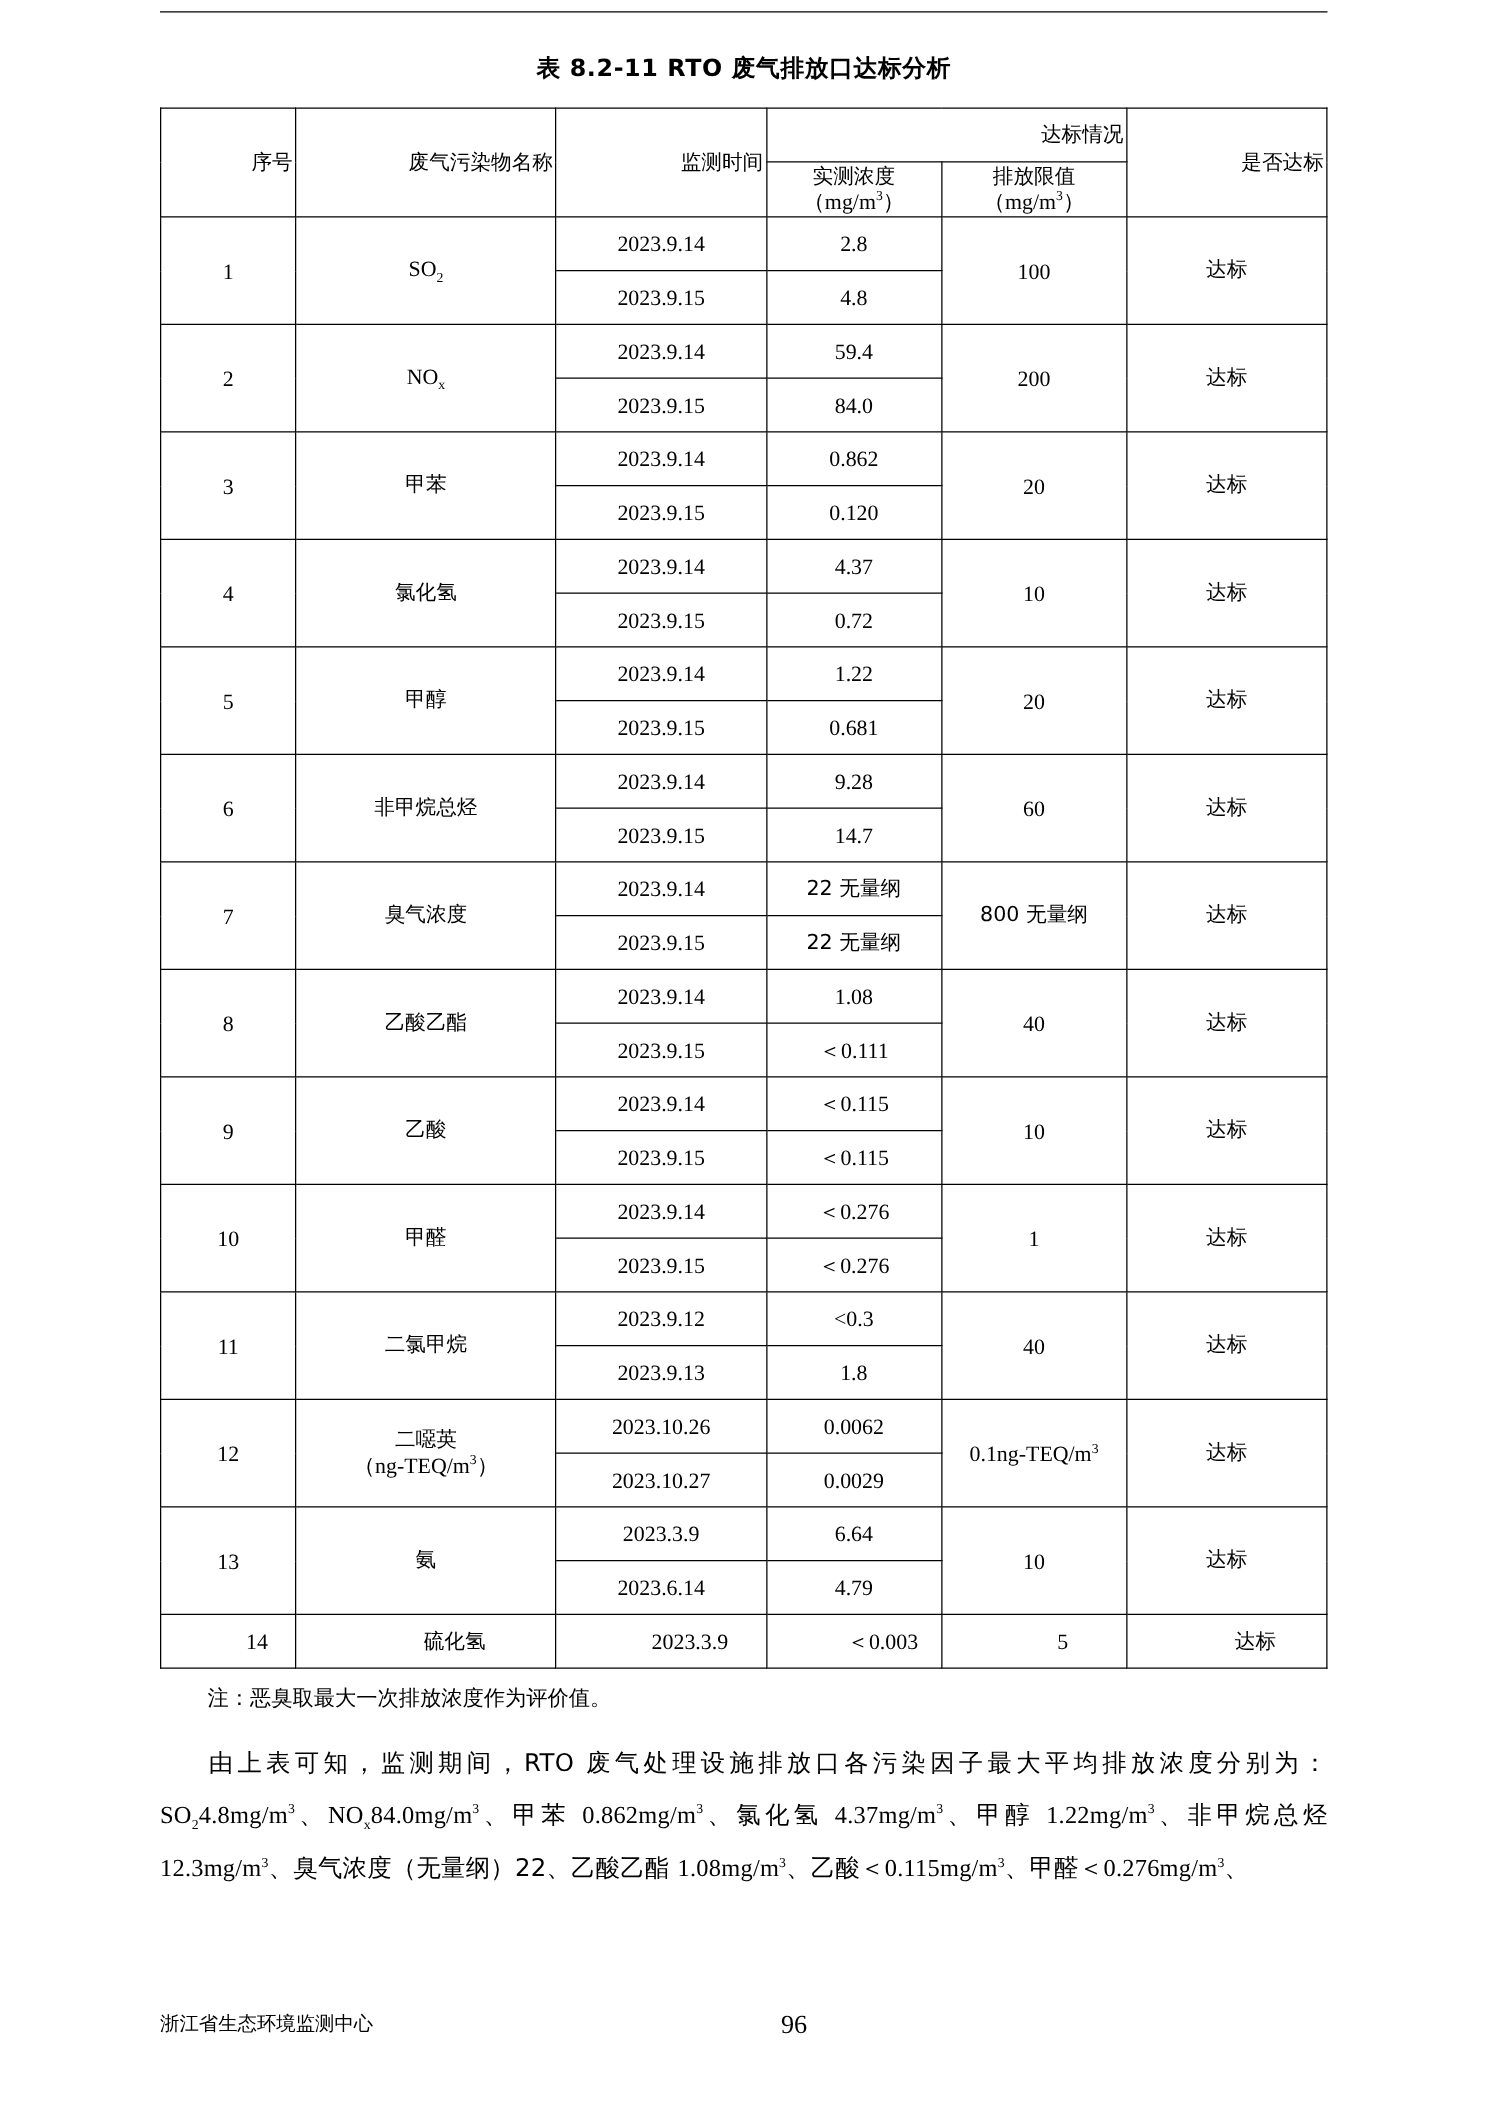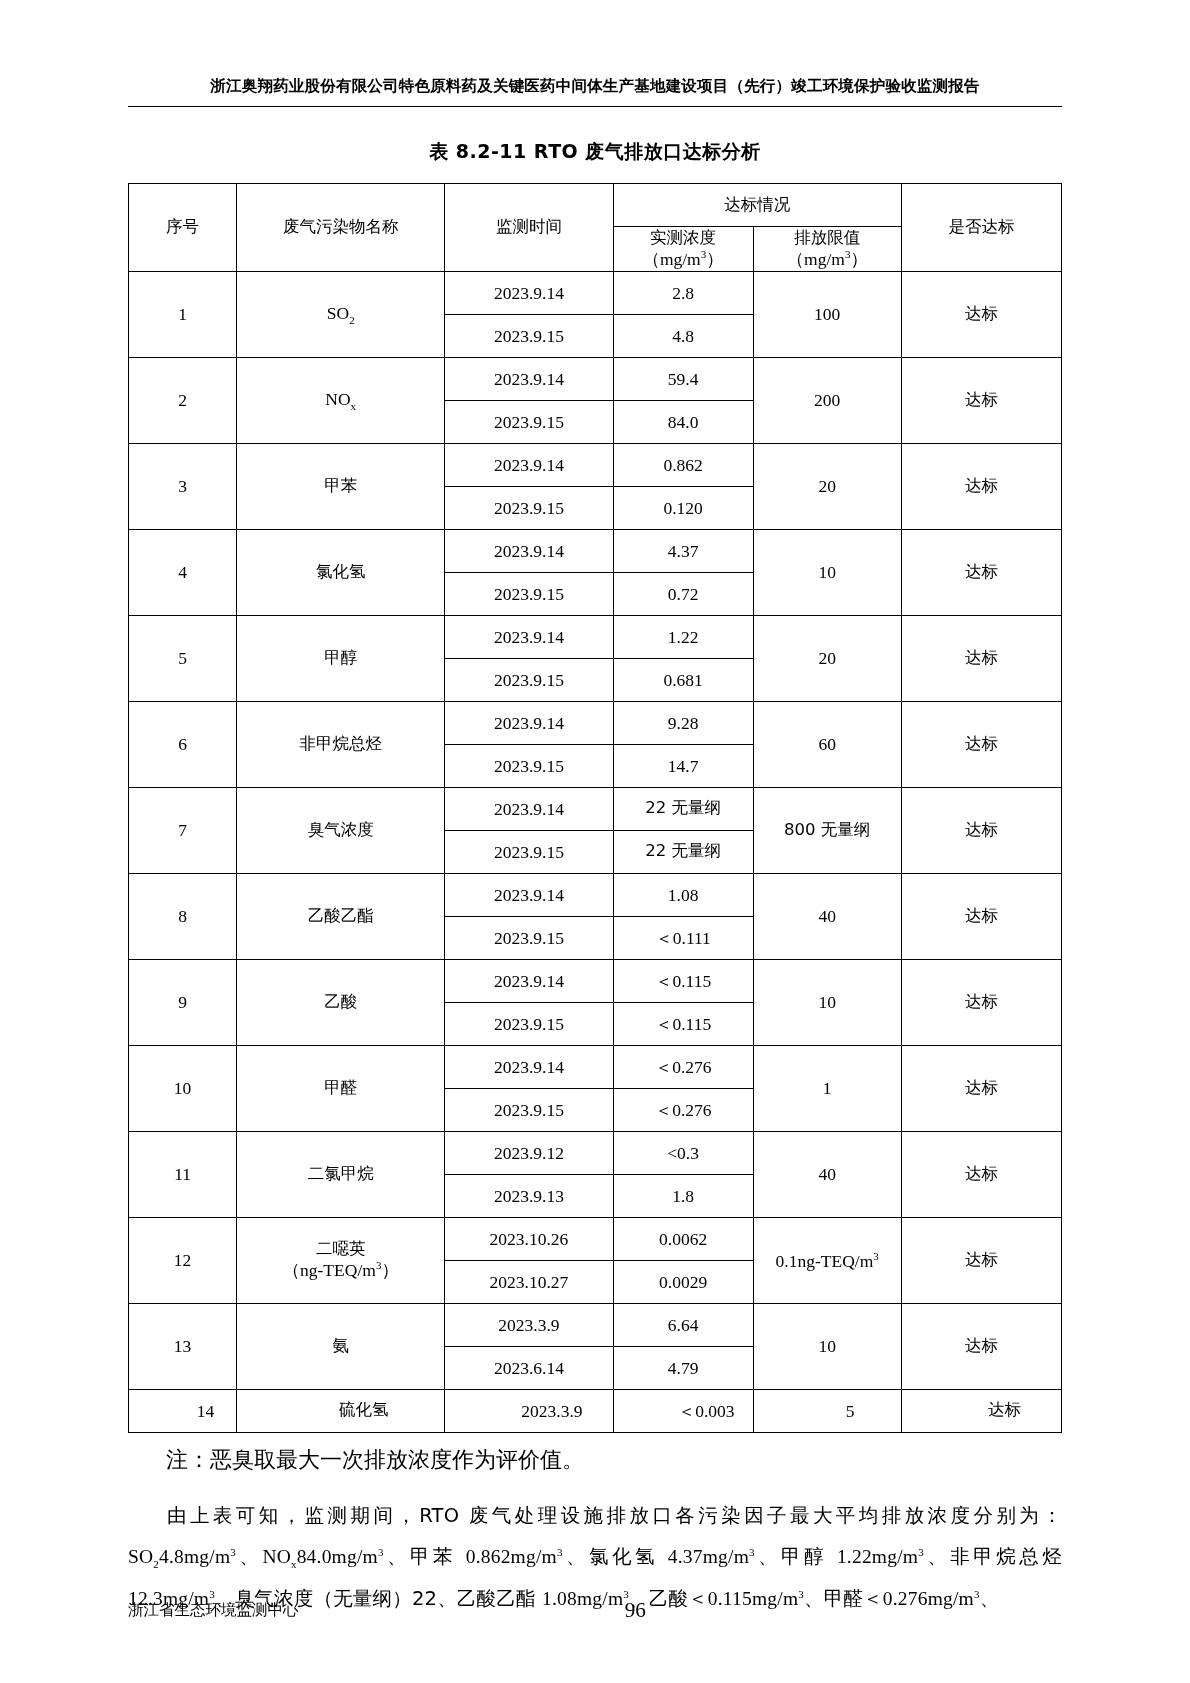--- a/index.html
+++ b/index.html
@@ -52,31 +52,31 @@
   }
   table.data td, table.data th {
     border: 1px solid #000;
     text-align: center;
     vertical-align: middle;
     font-weight: normal;
     padding: 2px 2px;
     height: 38px;
     line-height: 1.15;
   }
-  table.data .outer-top td, table.data .outer-top th { border-top: 1.8px solid #000; }
+  table.data .outer-top td, table.data .outer-top th { border-top: 1.8px solid #000; text-align: right; }
   table.data tr:last-child td { border-bottom: 1.8px solid #000; padding-left: 48px; }
   table.data td:first-child, table.data th:first-child { border-left: 1.8px solid #000; }
   table.data td:last-child, table.data th:last-child { border-right: 1.8px solid #000; }
   .cjk { font-family: "DejaVu Sans", "Liberation Sans", sans-serif; font-size: 16.5px; }
   .num { font-family: "Liberation Serif", serif; font-size: 17.5px; }
   sub, sup { font-size: 11px; }
   .note {
     margin-top: 12px;
     font-family: "DejaVu Sans", "Liberation Sans", sans-serif;
-    font-size: 22px;
+    font-size: 17px;
     padding-left: 38px;
   }
   .para {
     margin-top: 20px;
     font-family: "DejaVu Sans", "Liberation Sans", sans-serif;
     font-size: 19.5px;
     line-height: 2.12;
     text-align: justify;
     text-indent: 2em;
     letter-spacing: 0.2px;
@@ -95,21 +95,20 @@
     margin-top: 12px;
   }
   .footer-left { flex: 0 0 auto; }
   .footer-center { flex: 1 1 auto; text-align: center; font-family: "Liberation Serif", serif; font-size: 21px; padding-right: 90px;}
 </style>
 </head>
 <body>
 
 <div class="page">
 
-  <div class="header">浙江奥翔药业股份有限公司特色原料药及关键医药中间体生产基地建设项目（先行）竣工环境保护验收监测报告</div>
   <div class="header-rule"></div>
 
   <div class="table-title">表 8.2-11 RTO 废气排放口达标分析</div>
 
   <table class="data">
     <colgroup>
       <col style="width:108px">
       <col style="width:208px">
       <col style="width:168px">
       <col style="width:140px">

